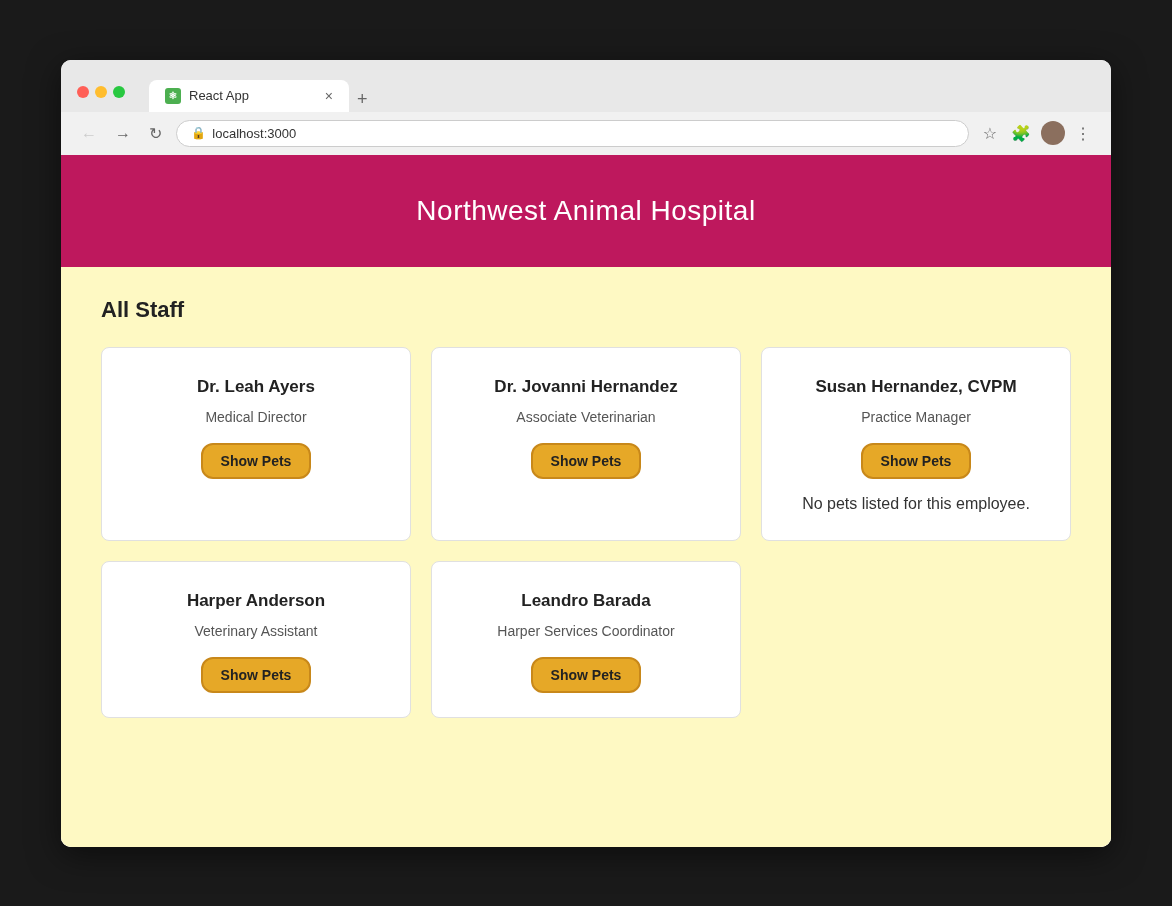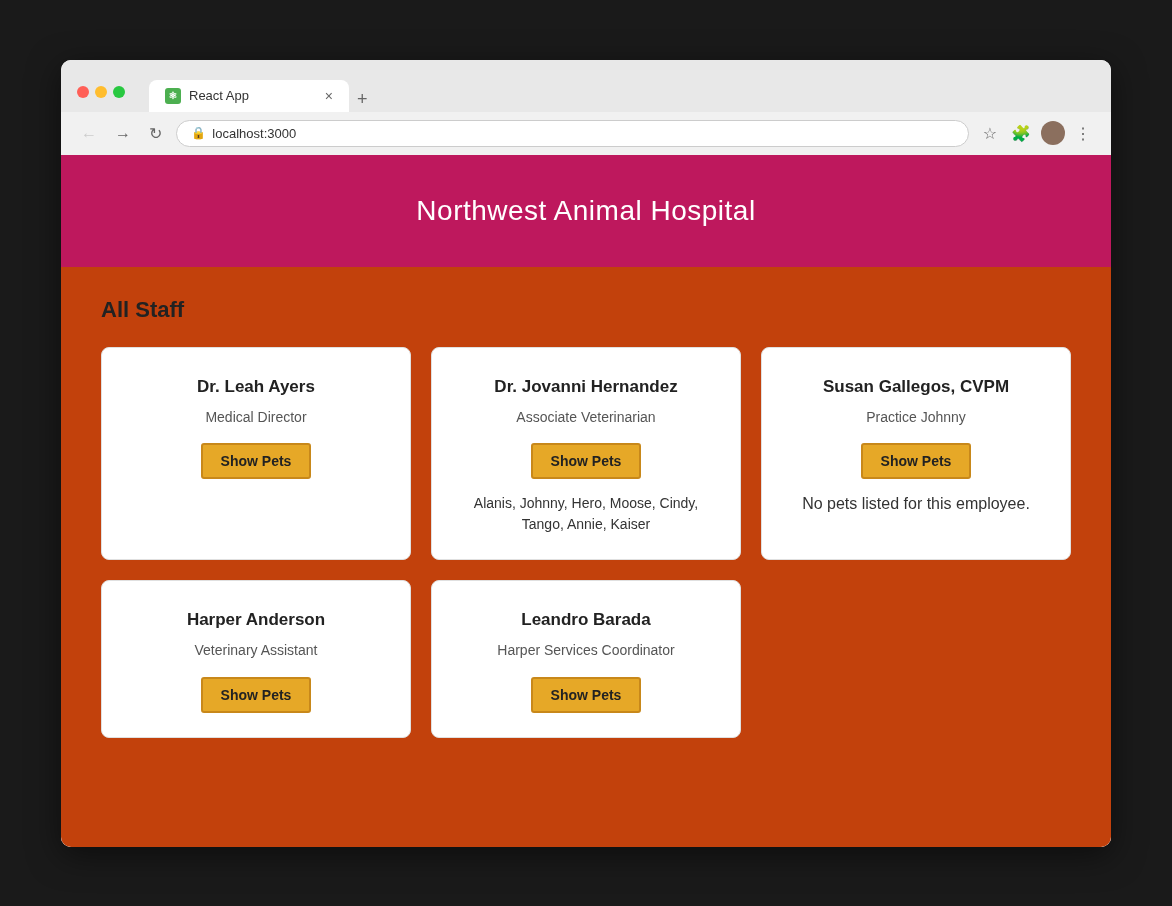--- a/index.html
+++ b/index.html
@@ -171,21 +171,21 @@
 
     .app-header h1 {
       color: #fff;
       font-size: 28px;
       font-weight: 400;
       letter-spacing: 0.5px;
     }
 
     .app-main {
       padding: 30px 40px 40px 40px;
-      background: #c2410c;
+      background: #fef9c3;
       min-height: 580px;
     }
 
     .section-title {
       font-size: 22px;
       font-weight: 700;
       color: #222;
       margin-bottom: 24px;
     }
 
@@ -216,21 +216,21 @@
 
     .staff-title {
       font-size: 14px;
       color: #555;
       line-height: 1.4;
     }
 
     .show-pets-btn {
       background: #e6a827;
       border: 2px solid #c8881a;
-      border-radius: 3px;
+      border-radius: 12px;
       padding: 8px 18px;
       font-size: 14px;
       font-weight: 600;
       color: #222;
       cursor: pointer;
       margin-top: 6px;
     }
 
     .pets-list {
       font-size: 14px;
@@ -306,26 +306,25 @@
         <div class="staff-card">
           <div class="staff-name">Dr. Leah Ayers</div>
           <div class="staff-title">Medical Director</div>
           <button class="show-pets-btn">Show Pets</button>
         </div>
 
         <div class="staff-card">
           <div class="staff-name">Dr. Jovanni Hernandez</div>
           <div class="staff-title">Associate Veterinarian</div>
           <button class="show-pets-btn">Show Pets</button>
-          <div class="pets-list">Alanis, Johnny, Hero, Moose, Cindy, Tango, Annie, Kaiser</div>
-        </div>
-
-        <div class="staff-card">
-          <div class="staff-name">Susan Gallegos, CVPM</div>
-          <div class="staff-title">Practice Johnny</div>
+        </div>
+
+        <div class="staff-card">
+          <div class="staff-name">Susan Hernandez, CVPM</div>
+          <div class="staff-title">Practice Manager</div>
           <button class="show-pets-btn">Show Pets</button>
           <div class="no-pets">No pets listed for this employee.</div>
         </div>
 
       </div>
 
       <div class="staff-grid-bottom">
 
         <div class="staff-card">
           <div class="staff-name">Harper Anderson</div>

